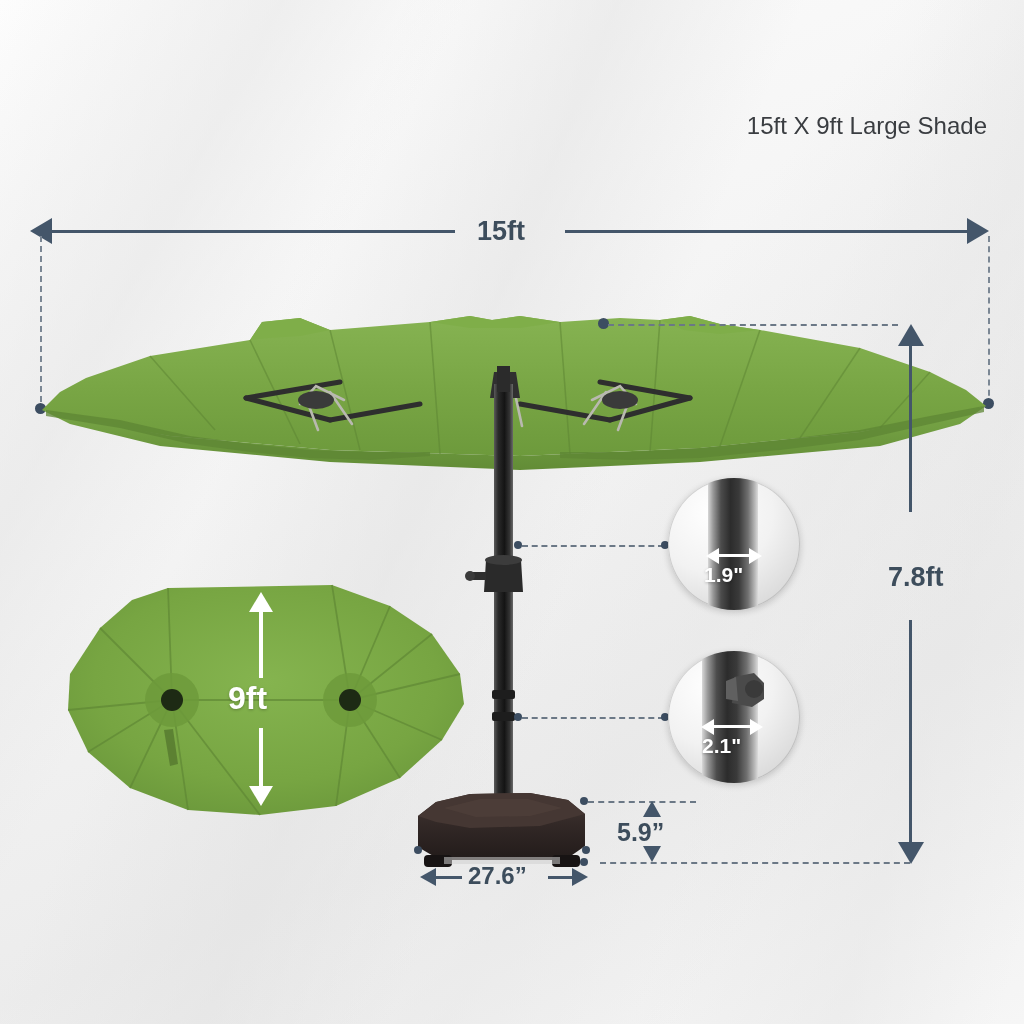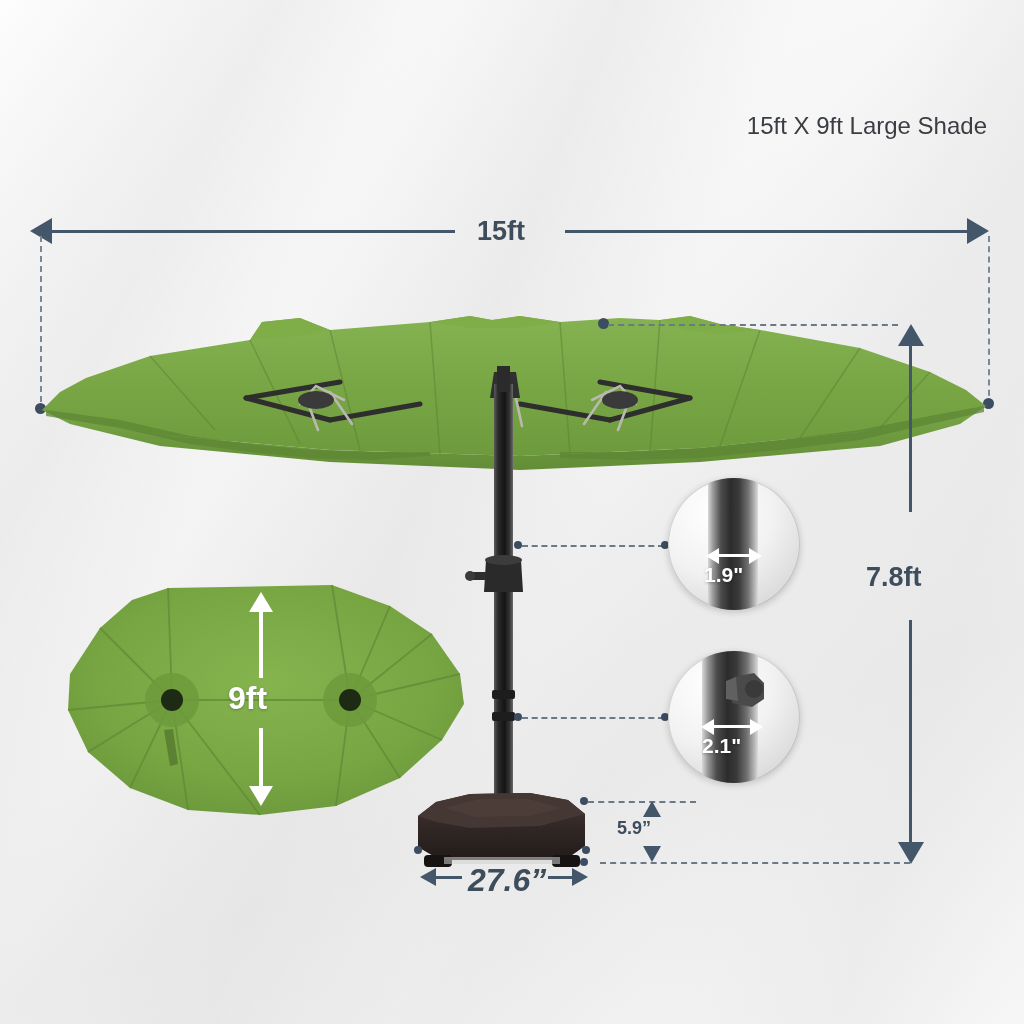--- a/index.html
+++ b/index.html
@@ -258,21 +258,21 @@
     <rect x="444" y="857" width="116" height="7" fill="#cfcfcf" opacity=".55"></rect>
   </svg>
 
   <div>
 
     <div class="dot" style="left:598px; top:318px;"></div>
     <div class="dash-h" style="left:608px; top:324px; width:290px;"></div>
 
     <div class="arrow arrow-u" style="left:898px; top:324px;"></div>
     <div class="dimline-v" style="left:909px; top:344px; height:168px;"></div>
-    <div class="dim-label" style="left:866px; top:562px; font-size:27px;">7.8ft</div>
+    <div class="dim-label" style="left:888px; top:562px; font-size:27px;">7.8ft</div>
     <div class="dimline-v" style="left:909px; top:620px; height:222px;"></div>
     <div class="arrow arrow-d" style="left:898px; top:842px;"></div>
 
     <div class="dash-h" style="left:600px; top:862px; width:310px;"></div>
   </div>
 
   <svg width="420" height="280" style="position:absolute; left:60px; top:570px;">
     <defs>
       <radialGradient id="topViewG" cx="50%" cy="42%" r="70%">
         <stop offset="0%" stop-color="#85b44f"></stop>
@@ -353,28 +353,28 @@
       <div class="dim-label-w" style="left:34px; top:83px; font-size:21px;">2.1"</div>
     </div>
   </div>
 
   <div>
     <div class="dot-sm" style="left:580px; top:797px;"></div>
     <div class="dash-h" style="left:588px; top:801px; width:108px;"></div>
     <div class="dot-sm" style="left:580px; top:858px;"></div>
 
     <div class="arrow arrow-u-sm" style="left:643px; top:801px;"></div>
-    <div class="dim-label" style="left:617px; top:818px; font-size:18px;">5.9”</div>
+    <div class="dim-label" style="left:617px; top:818px; font-size:25px;">5.9”</div>
     <div class="arrow arrow-d-sm" style="left:643px; top:846px;"></div>
   </div>
 
   <div>
     <div class="dot-sm" style="left:414px; top:846px;"></div>
     <div class="dot-sm" style="left:582px; top:846px;"></div>
 
     <div class="arrow arrow-l-sm" style="left:420px; top:868px;"></div>
     <div class="dimline-h" style="left:434px; top:876px; width:28px; height:2.5px;"></div>
-    <div class="dim-label" style="left:468px; top:862px; font-size:32px;font-style:italic;">27.6”</div>
+    <div class="dim-label" style="left:468px; top:862px; font-size:24px;">27.6”</div>
     <div class="dimline-h" style="left:548px; top:876px; width:28px; height:2.5px;"></div>
     <div class="arrow arrow-r-sm" style="left:572px; top:868px;"></div>
   </div>
 
 </div>
 
 </body></html>

